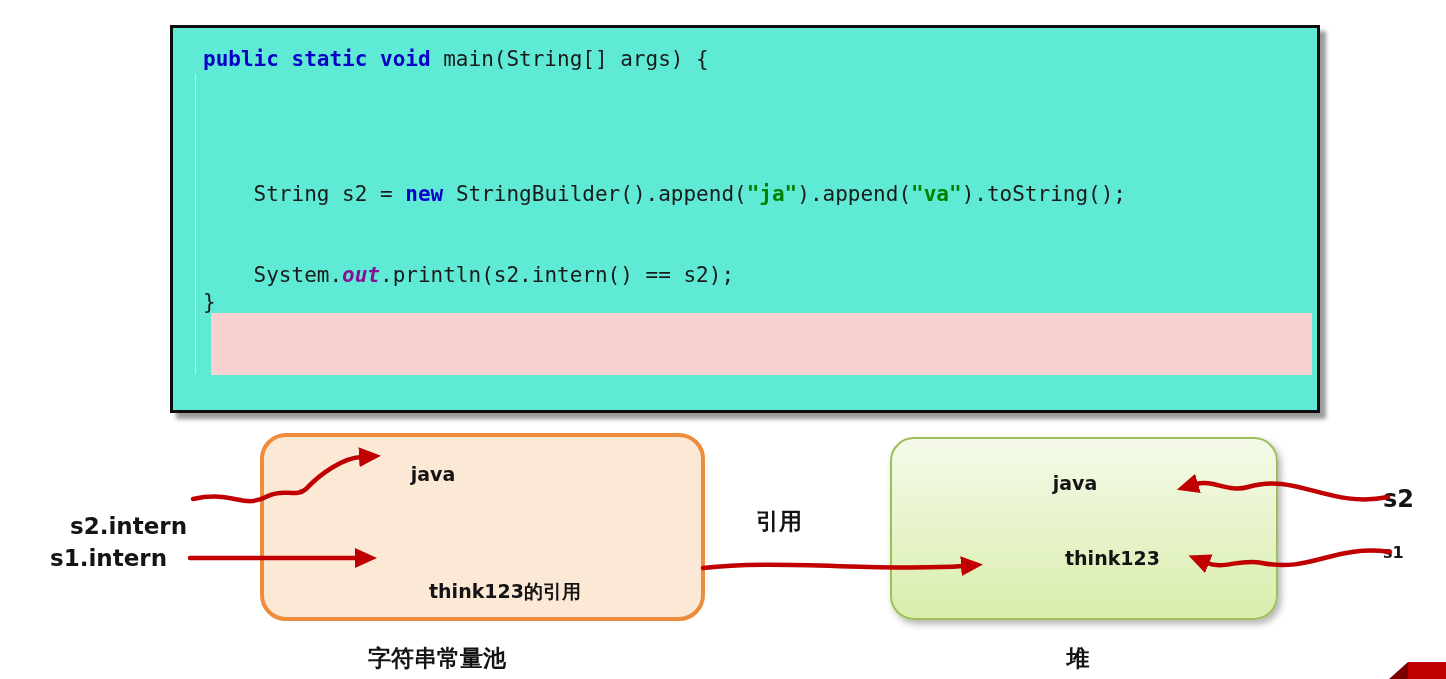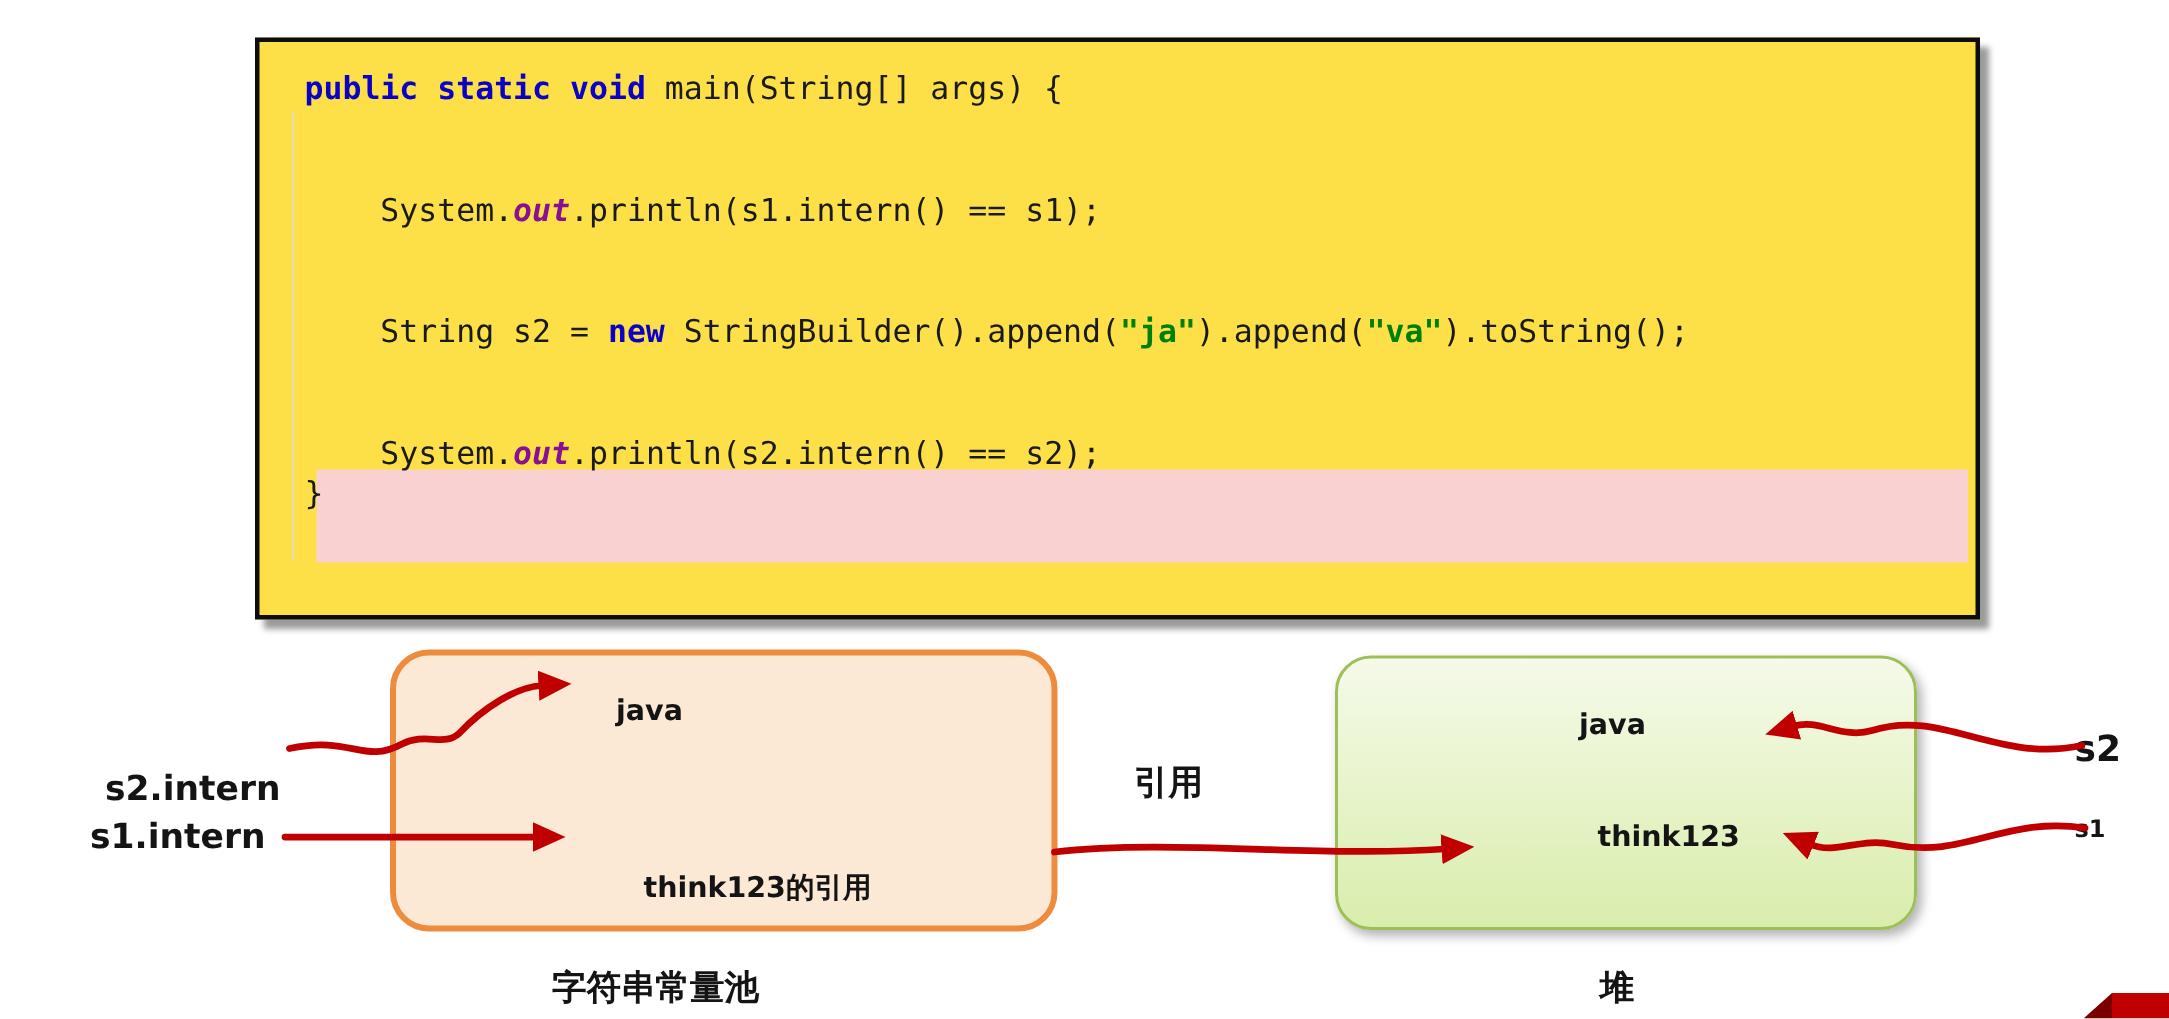--- a/index.html
+++ b/index.html
@@ -4,21 +4,21 @@
 <style>
   html,body{margin:0;padding:0;}
   body{
     width:1446px;height:679px;position:relative;overflow:hidden;
     background:#ffffff;font-family:"DejaVu Sans", sans-serif;
   }
 
   
   .code-box{
     position:absolute;left:170px;top:25px;width:1150px;height:388px;
-    background:#fde047;border:3px solid #0d0d0d;box-sizing:border-box;
+    background:#5eead4;border:3px solid #0d0d0d;box-sizing:border-box;
     box-shadow:6px 6px 4px #9b9b9b;
   }
   .indent-guide{
     position:absolute;left:22px;top:46px;width:1px;height:300px;
     background:#dcdcdc;
   }
   .hl-band{
     position:absolute;left:38px;top:285px;right:5px;height:62px;
     background:var(--highlight);
   }
@@ -49,21 +49,21 @@
 
   .dg-text{position:absolute;font-weight:bold;color:#141414;}
   .box-item{font-size:19px;text-align:center;}
   .pool-java{left:368px;top:463px;width:130px;}
   .pool-ref{left:320px;top:547px;width:370px;margin-top:32px;}
   .heap-java{left:1010px;top:472px;width:130px;}
   .heap-think{left:1005px;top:547px;width:215px;text-align:center;}
 
   .side-label{font-size:23px;}
   .lbl-s2-intern{left:60px;top:487px;width:127px;text-align:right;margin-top:26px;}
-  .lbl-s1-intern{left:60px;top:545px;width:127px;text-align:left;}
+  .lbl-s1-intern{left:45px;top:545px;width:127px;text-align:center;}
   .lbl-s2{left:1383px;top:485px;width:55px;font-size:24px;}
   .lbl-s1{left:1383px;top:543px;width:55px;font-size:16px;}
   .lbl-ref{left:738px;top:506px;width:82px;text-align:center;font-size:23px;}
 
   .caption{font-size:23px;text-align:center;}
   .cap-pool{left:287px;top:643px;width:300px;}
   .cap-heap{left:1018px;top:643px;width:120px;}
 
   .arrow-layer{
     position:absolute;left:0;top:0;width:1446px;height:679px;
@@ -74,21 +74,20 @@
 </head>
 <body>
 
 <div class="code-box">
   <div class="indent-guide"></div>
   <div class="hl-band"></div>
   <div class="code-pre">
       <div class="code-line"><span class="tk-kw">public static void</span><span class="tk-pl"> main(String[] args) {</span></div>
       <div class="code-line"> </div>
       <div class="code-line"> </div>
-      <div class="code-line"><span class="tk-pl">    System.</span><span class="tk-field">out</span><span class="tk-pl">.println(s1.intern() == s1);</span></div>
       <div class="code-line"> </div>
       <div class="code-line"> </div>
       <div class="code-line"><span class="tk-pl">    String s2 = </span><span class="tk-kw">new</span><span class="tk-pl"> StringBuilder().append(</span><span class="tk-str">"ja"</span><span class="tk-pl">).append(</span><span class="tk-str">"va"</span><span class="tk-pl">).toString();</span></div>
       <div class="code-line"> </div>
       <div class="code-line"> </div>
       <div class="code-line"><span class="tk-pl">    System.</span><span class="tk-field">out</span><span class="tk-pl">.println(s2.intern() == s2);</span></div>
       <div class="code-line"><span class="tk-pl">}</span></div>
     </div>
 </div>
 

